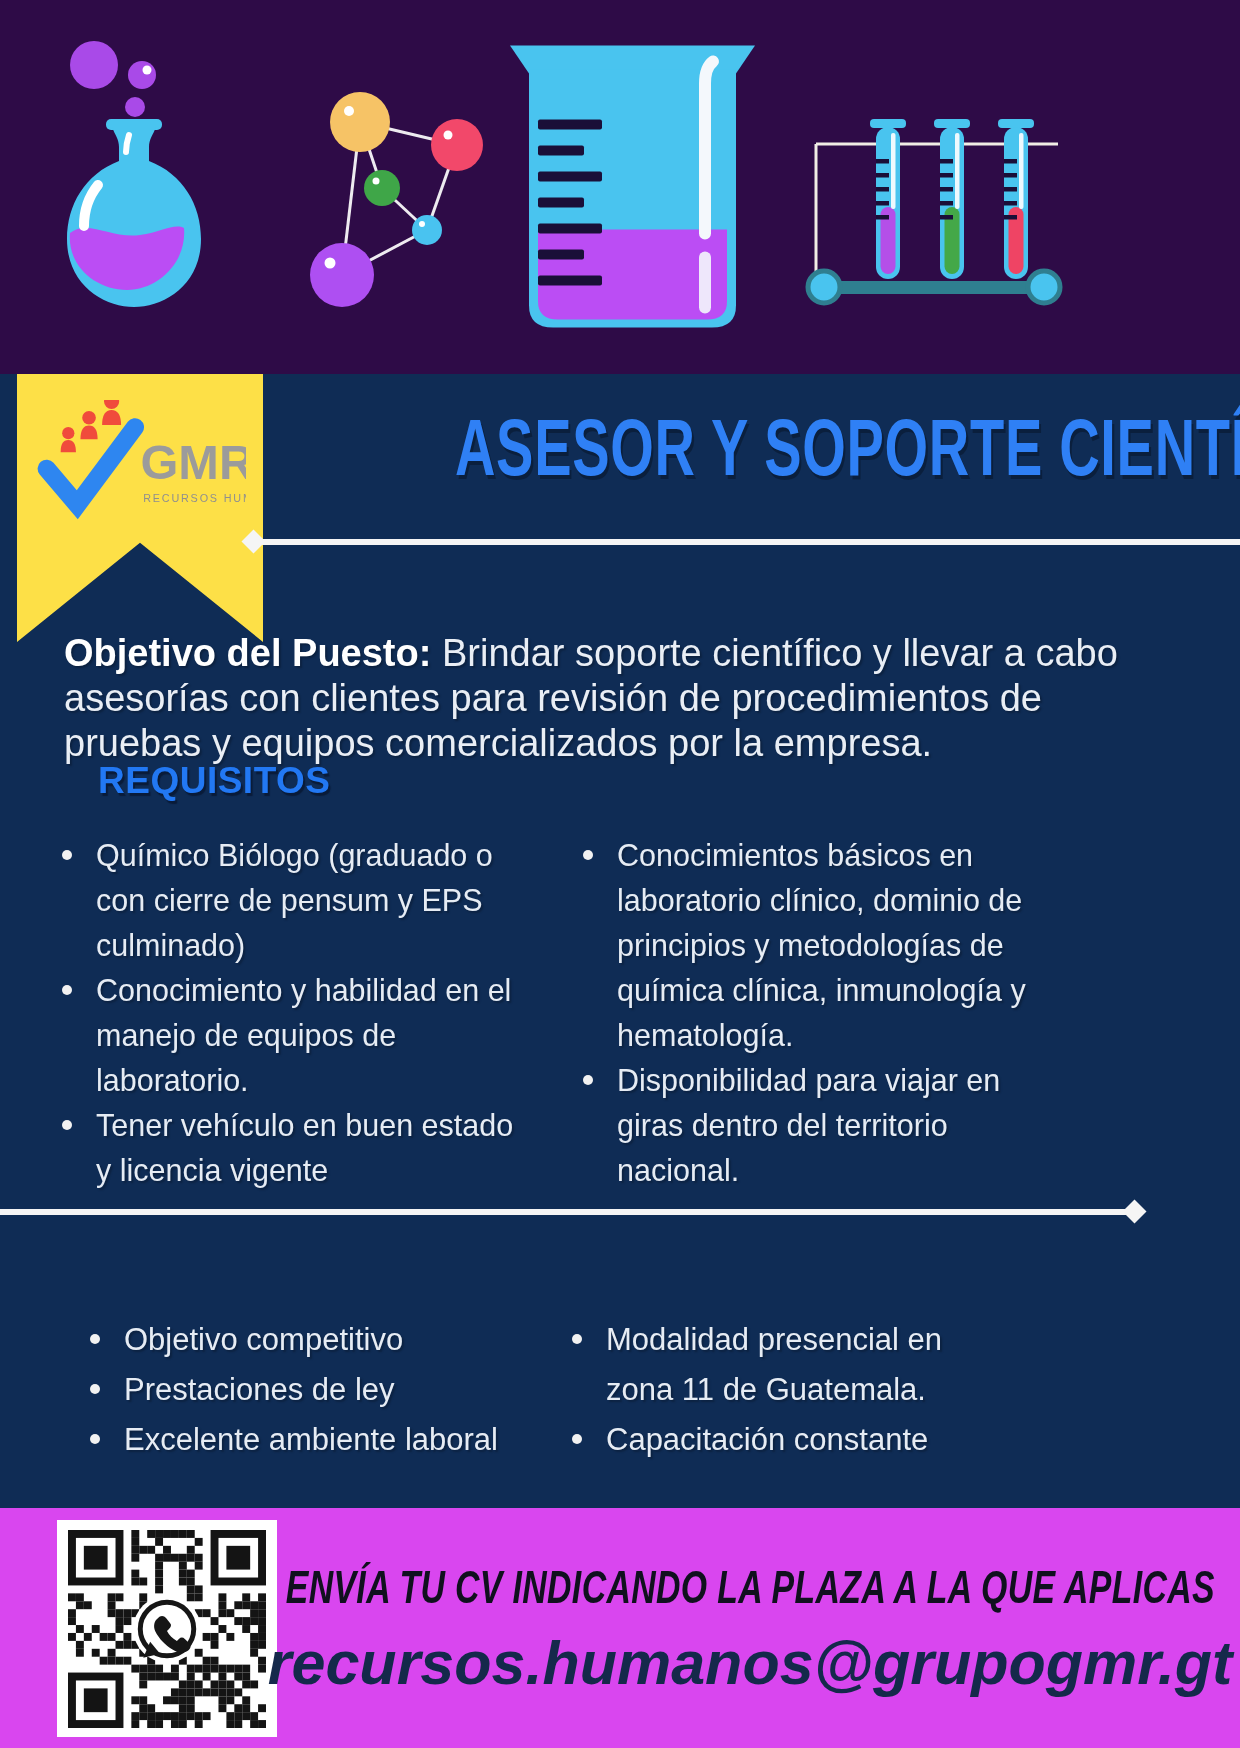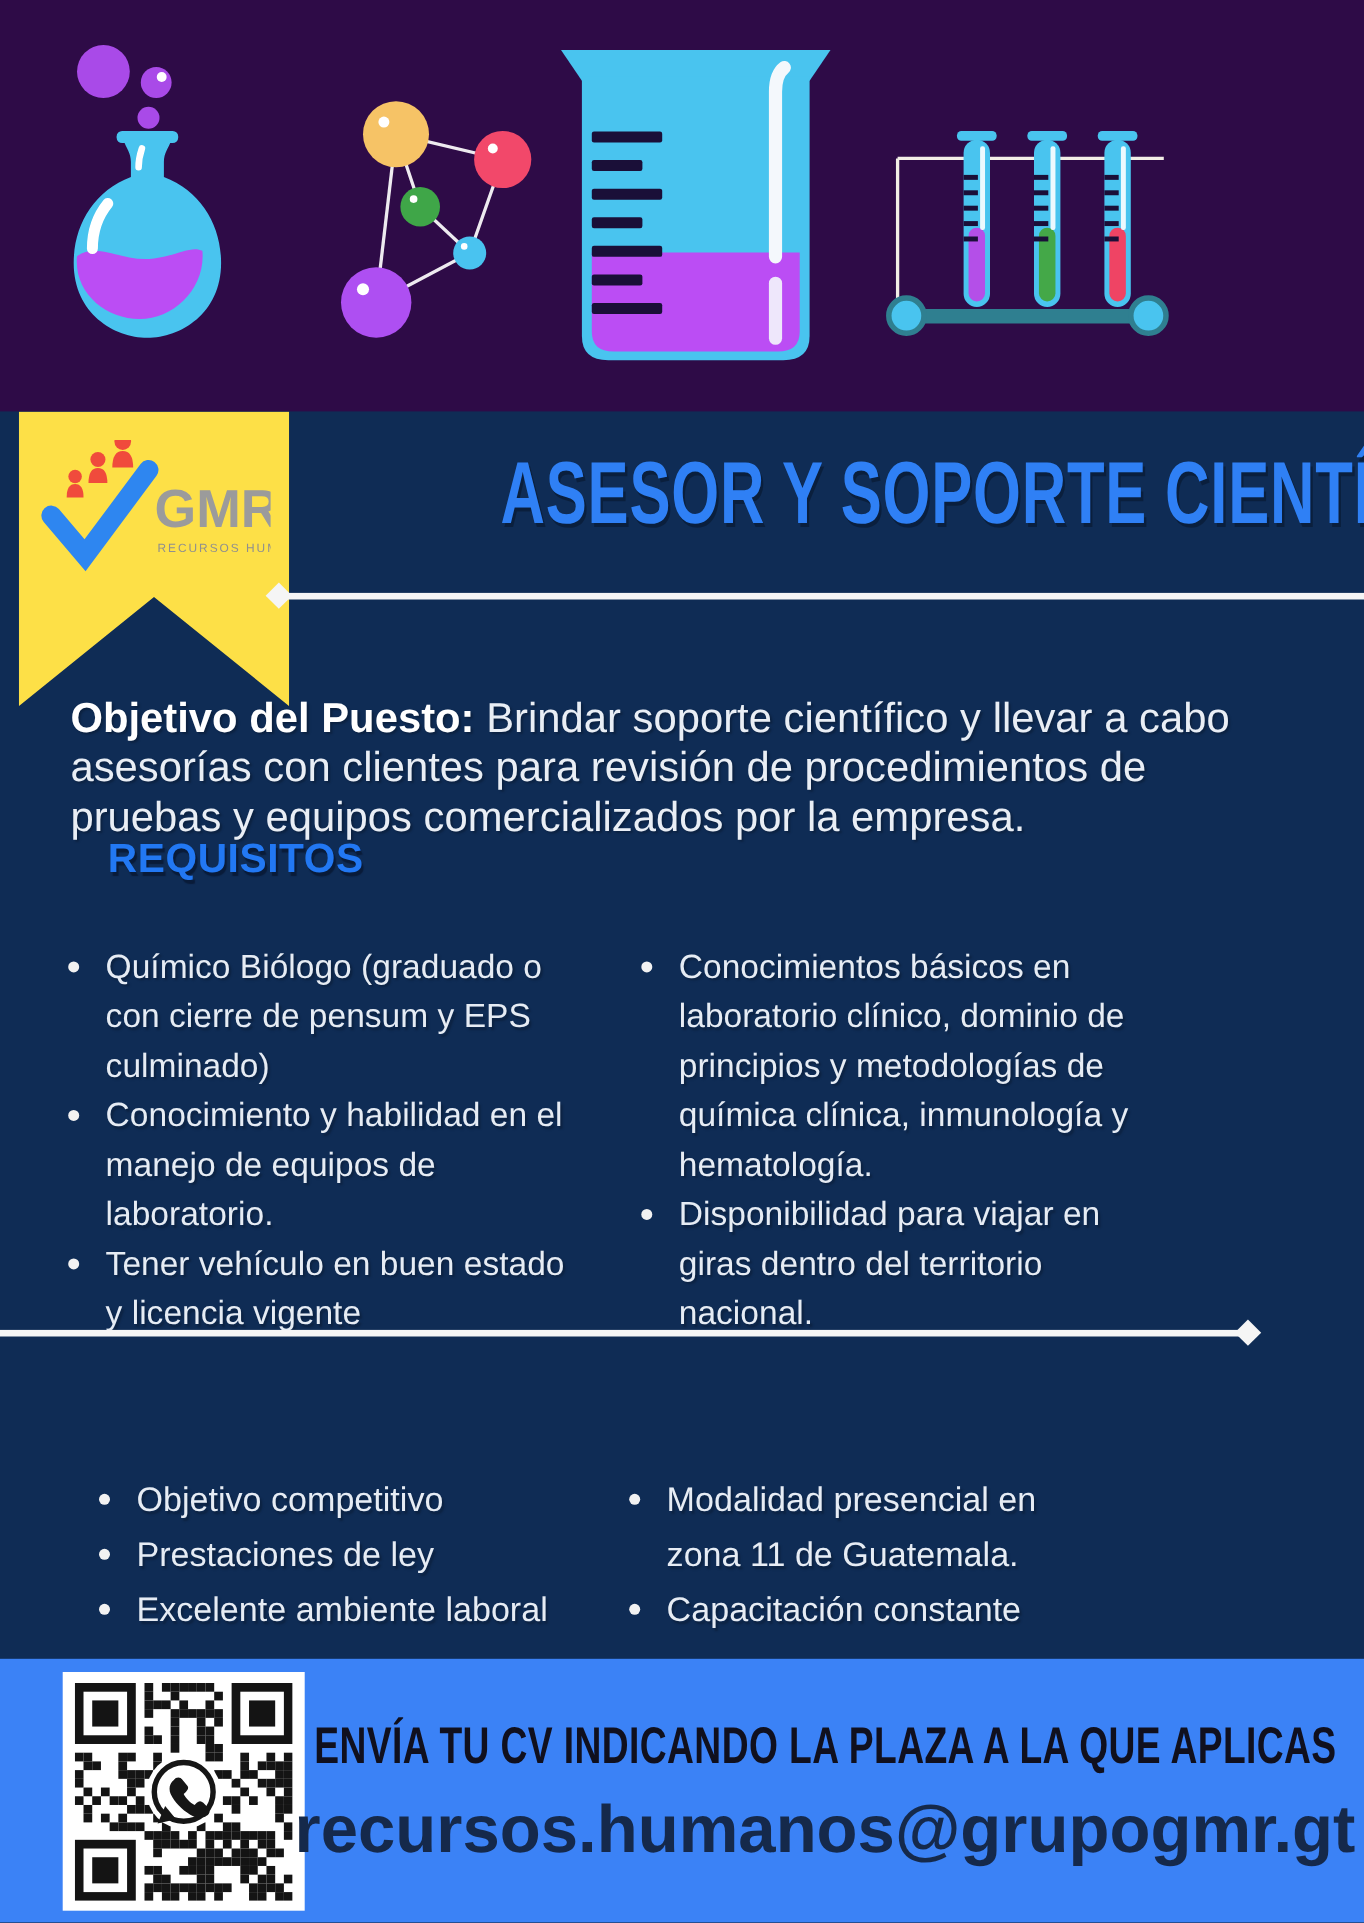--- a/index.html
+++ b/index.html
@@ -25,36 +25,36 @@
   .divider-2{left:0;top:1209px;width:1136px;}
   .divider-2 .diamond{right:-7px;}
   
   .objective{position:absolute;left:64px;top:593px;width:1110px;font-size:38px;line-height:45px;
              color:#e9eef5;text-shadow:2px 2px 2px rgba(0,0,0,.25);}
   .objective strong{font-weight:bold;color:#ffffff;}
   .section-heading{position:absolute;font-size:37px;font-weight:bold;letter-spacing:.5px;color:#2278f3;
              text-shadow:2px 3px 1px rgba(5,15,35,.55);}
   .h-requisitos{left:98px;top:760px;}
   .h-ofrecemos{left:108px;top:1245px;}
-  .cols{position:absolute;left:0;width:1052px;display:flex;align-items:center;margin-top:24px;}
+  .cols{position:absolute;left:0;width:1052px;display:flex;align-items:center;}
   .req-cols{top:833px;}
   .ofr-cols{top:1315px;}
   ul.blist{list-style:none;margin:0;padding:0;color:#e6ecf4;font-size:30.5px;line-height:45px;
            text-shadow:2px 2px 2px rgba(0,0,0,.25);}
   ul.blist li{position:relative;padding-left:36px;margin:0;}
   ul.blist li::before{content:"";position:absolute;left:2px;top:17px;width:10px;height:10px;
            border-radius:50%;background:#f2f2f2;}
   .req-cols .c1{margin-left:60px;width:498px;}
   .req-cols .c2{margin-left:52px;width:500px;}
   .ofr-cols ul.blist{line-height:50px;font-size:31px;}
   .ofr-cols ul.blist li::before{top:19px;}
   .ofr-cols .c1{margin-left:88px;width:440px;}
   .ofr-cols .c2{margin-left:42px;width:430px;}
   
-  .footer{position:absolute;left:0;top:1508px;width:1240px;height:240px;background:#3b82f6;}
+  .footer{position:absolute;left:0;top:1508px;width:1240px;height:240px;background:#d946ef;font-style:italic;}
   .qr-box{position:absolute;left:57px;top:12px;width:220px;height:217px;background:#ffffff;
           display:flex;align-items:center;justify-content:center;}
   .footer-text{position:absolute;left:290px;top:0;width:920px;height:100%;display:flex;
           flex-direction:column;align-items:center;justify-content:center;gap:14px;}
   .footer-headline .condensed{display:inline-block;transform:scaleX(.72);transform-origin:50% 50%;
           white-space:nowrap;font-size:47px;font-weight:bold;letter-spacing:.5px;color:#10101e;}
   .footer-email{font-size:61px;font-weight:bold;color:#15294b;white-space:nowrap;text-decoration:none;}
 </style>
 </head>
 <body>

